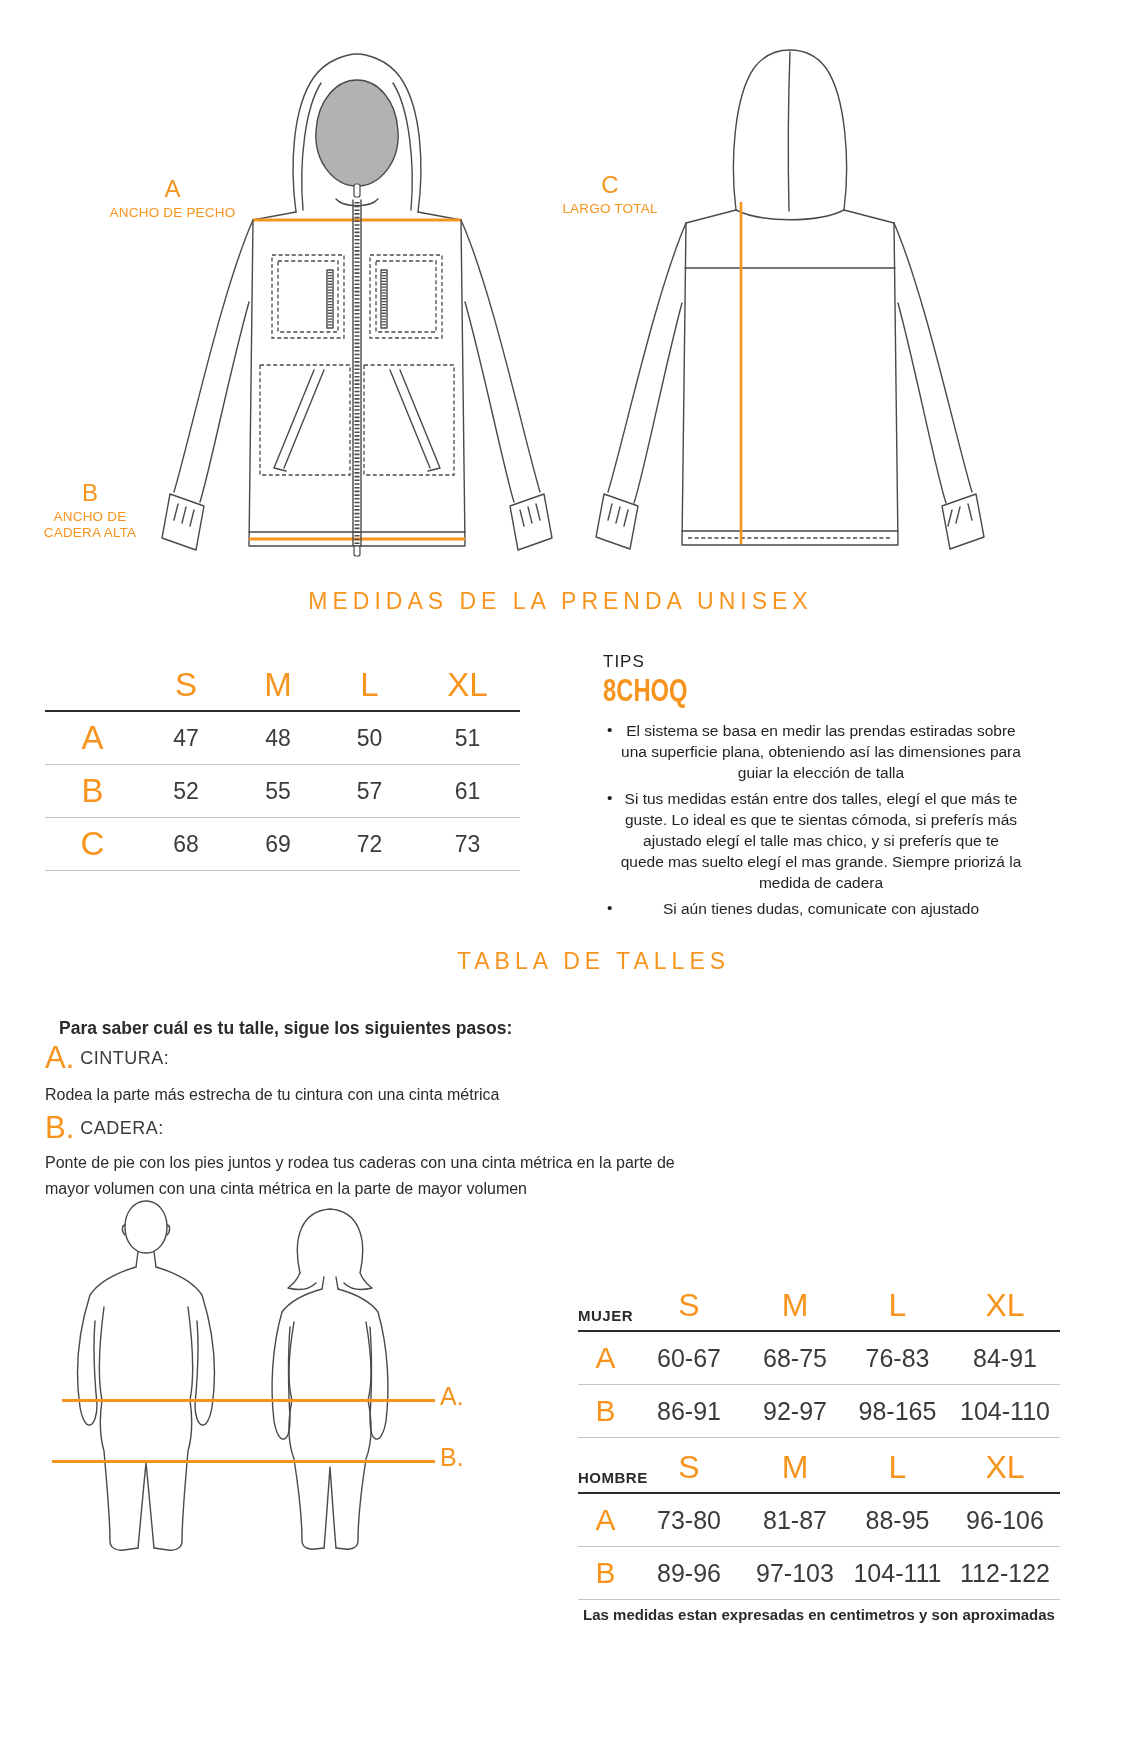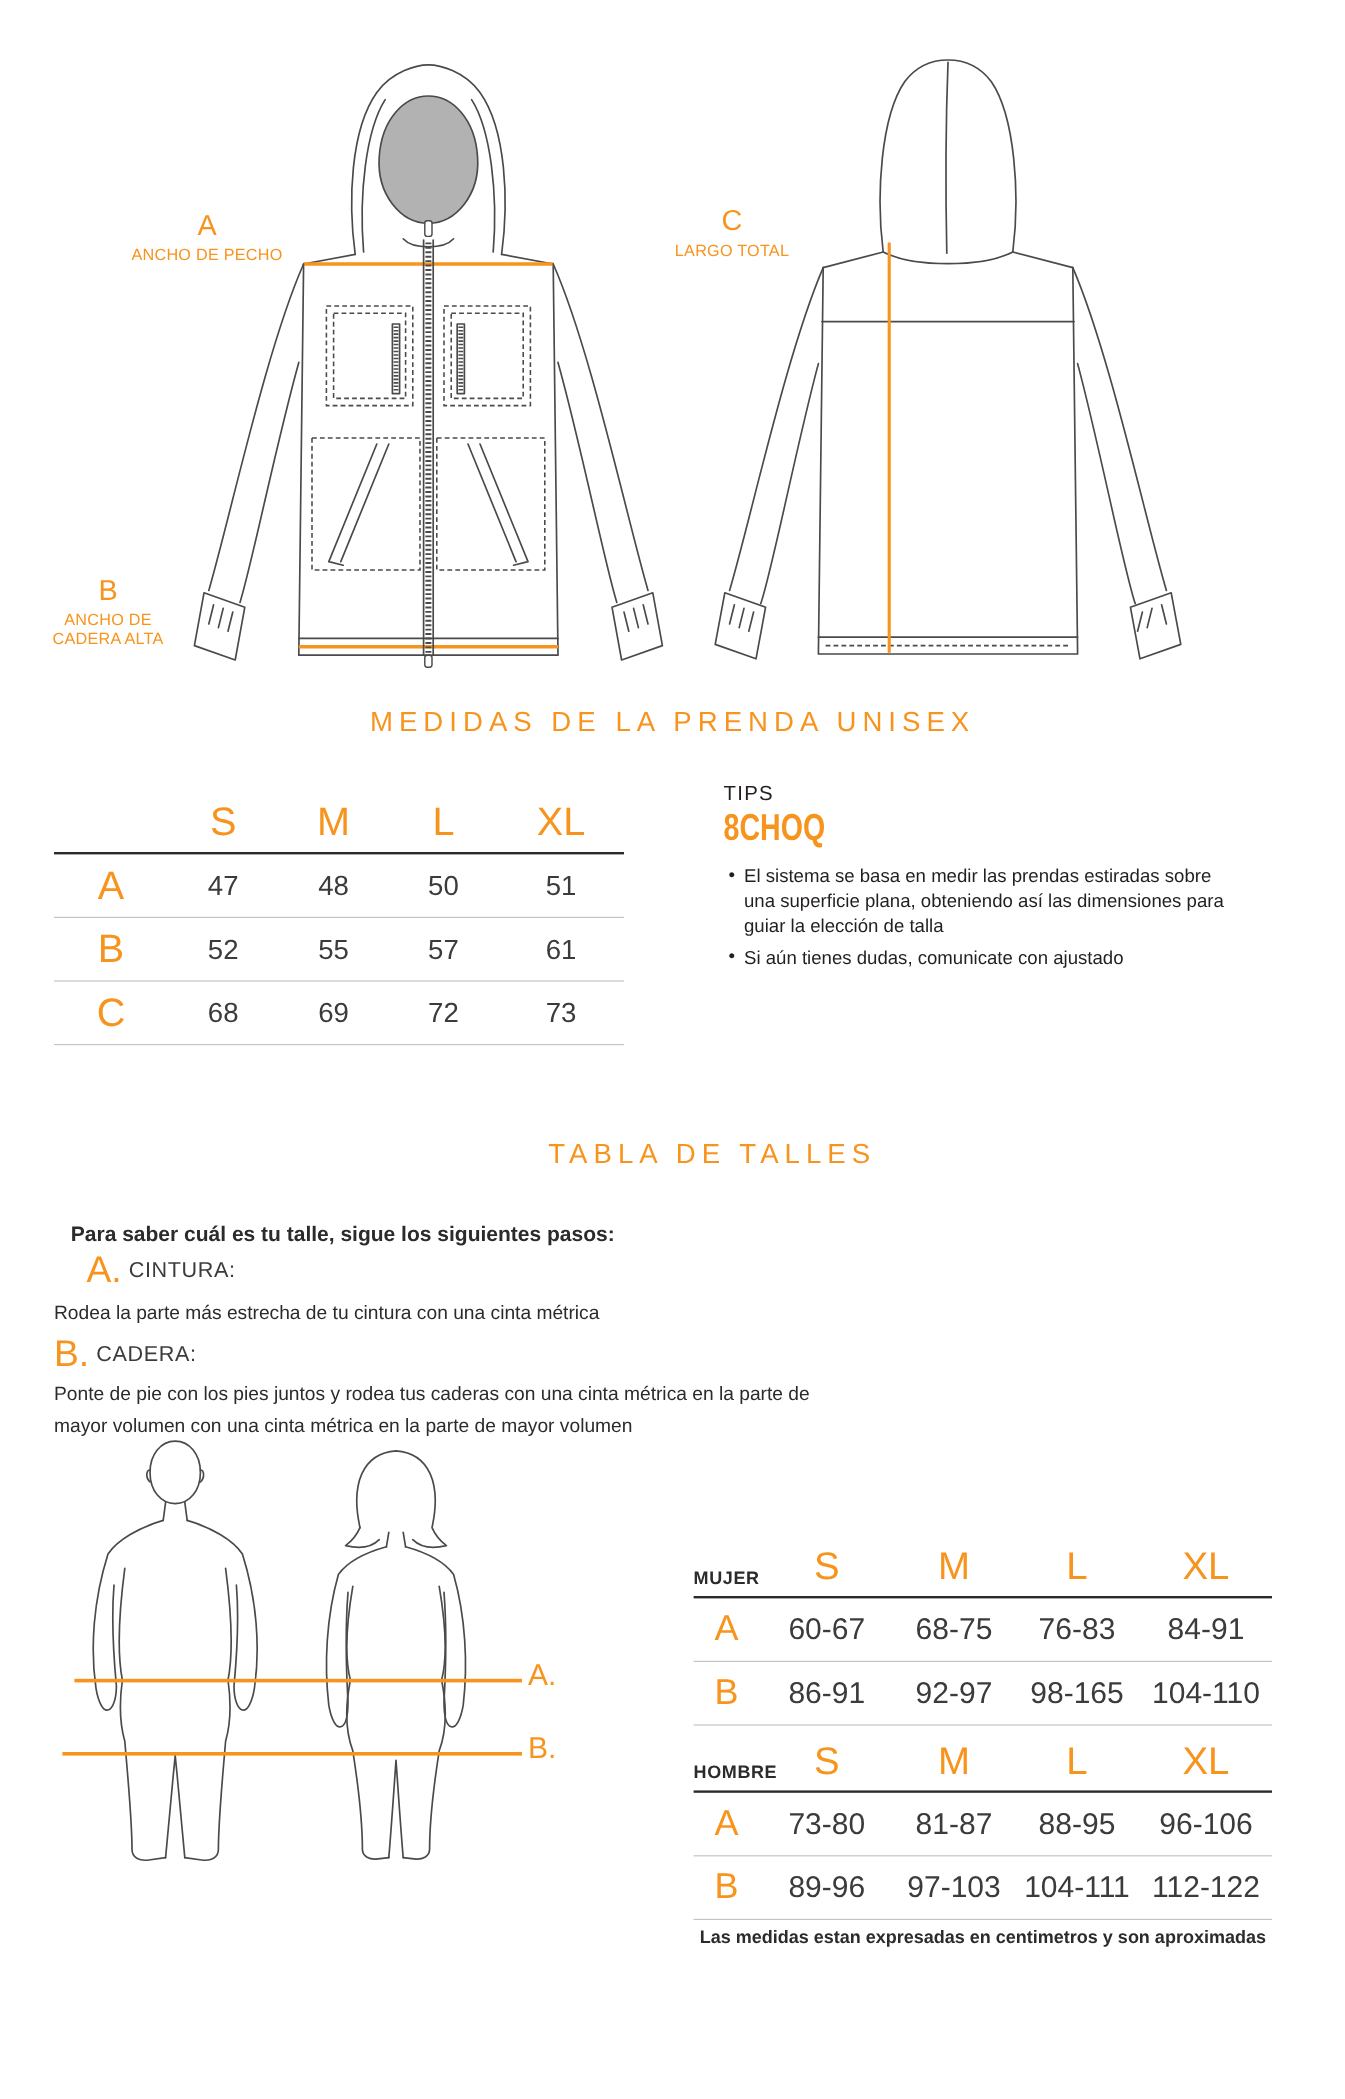--- a/index.html
+++ b/index.html
@@ -33,21 +33,21 @@
   .u-sz{font-size:33px;}
   .row-label{color:#f7941d;font-size:30px;font-weight:400;}
   .val{color:#3b3b3d;font-size:23px;}
   .r-val{color:#3b3b3d;font-size:25px;}
   .group-label{font-size:15px;font-weight:bold;color:#2b2b2c;letter-spacing:.5px;justify-content:flex-start !important;white-space:nowrap;}
 
   
   .tips-head{font-size:17px;letter-spacing:1px;color:#231f20;}
   .brand{color:#f7941d;font-size:29px;font-weight:800;letter-spacing:0;display:inline-block;
          transform:scaleX(.82) scaleY(1.08);transform-origin:left top;margin-top:1px;}
-  .tips-list{width:415px;font-size:15.5px;line-height:21px;color:#231f20;}
+  .tips-list{width:415px;font-size:15.5px;line-height:21px;color:#231f20;text-align:center;}
   .tips-list .tip{position:relative;padding-left:13px;margin-bottom:5px;}
   .tips-list .tip:before{content:"\2022";position:absolute;left:0;top:-1px;}
 
   
   .intro{font-size:17.5px;font-weight:bold;color:#2b2b2c;margin-left:11px;}
   .step-letter{color:#f7941d;font-size:31px;vertical-align:middle;}
   .step-name{color:#3b3b3d;font-size:18px;letter-spacing:.5px;vertical-align:middle;margin-left:6px;}
   .step-desc{font-size:16px;line-height:26px;color:#2b2b2c;width:640px;}
 
   .footnote{width:482px;text-align:center;font-size:15px;font-weight:bold;color:#2b2b2c;}
@@ -195,28 +195,29 @@
       <div class="cell c4 val">73</div>
     </div>
   </div>
 
   <div class="abs" style="left:603px;top:652px;">
     <div class="tips-head">TIPS</div>
     <div class="brand">8CHOQ</div>
   </div>
   <div class="abs tips-list" style="left:607px;top:720px;">
     <div class="tip">El sistema se basa en medir las prendas estiradas sobre una superficie plana, obteniendo así las dimensiones para guiar la elección de talla</div>
+    <div class="tip">Si tus medidas están entre dos talles, elegí el que más te guste. Lo ideal es que te sientas cómoda, si preferís más ajustado elegí el talle mas chico, y si preferís que te quede mas suelto elegí el mas grande. Siempre priorizá la medida de cadera</div>
     <div class="tip">Si aún tienes dudas, comunicate con ajustado</div>
   </div>
 
   <div class="abs big-title" style="top:948px;left:0;padding-left:33px;">TABLA DE TALLES</div>
 
   <div class="abs intro" style="left:48px;top:1018px;">Para saber cuál es tu talle, sigue los siguientes pasos:</div>
 
-  <div class="abs" style="left:45px;top:1040px;margin-left:27px;">
+  <div class="abs" style="left:45px;top:1040px;">
     <span class="step-letter">A.</span><span class="step-name">CINTURA:</span>
   </div>
   <div class="abs step-desc" style="left:45px;top:1082px;">Rodea la parte más estrecha de tu cintura con una cinta métrica</div>
 
   <div class="abs" style="left:45px;top:1110px;">
     <span class="step-letter">B.</span><span class="step-name">CADERA:</span>
   </div>
   <div class="abs step-desc" style="left:45px;top:1150px;">Ponte de pie con los pies juntos y rodea tus caderas con una cinta métrica en la parte de mayor volumen con una cinta métrica en la parte de mayor volumen</div>
 
   <svg class="abs" style="left:42px;top:1195px;" width="450" height="360" viewBox="0 0 450 360">

